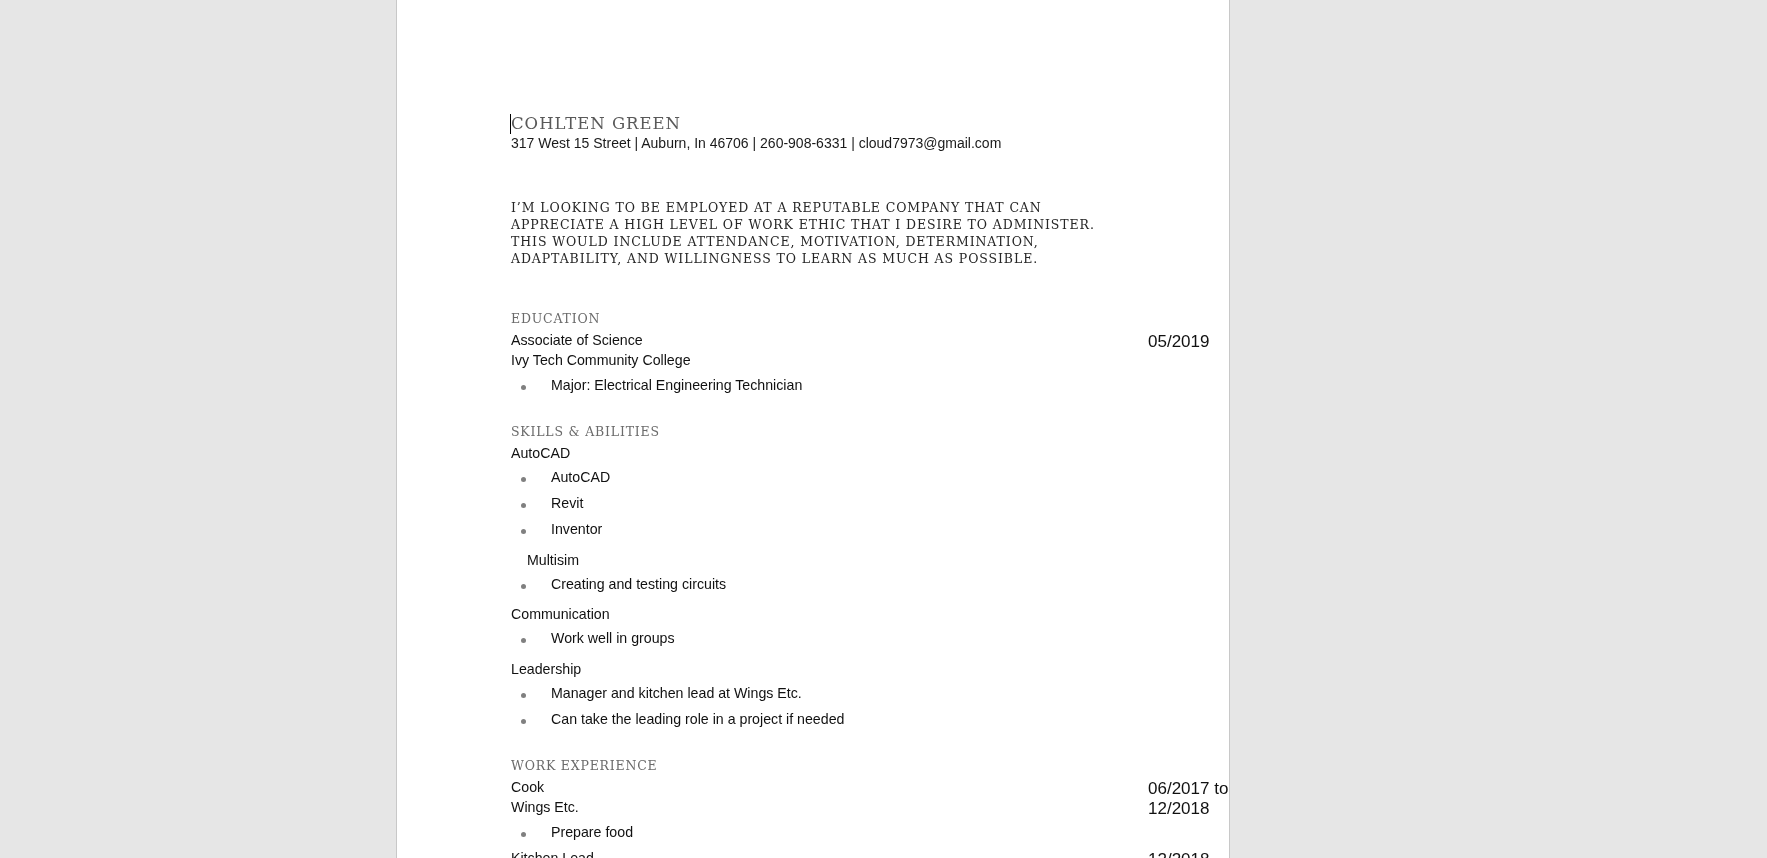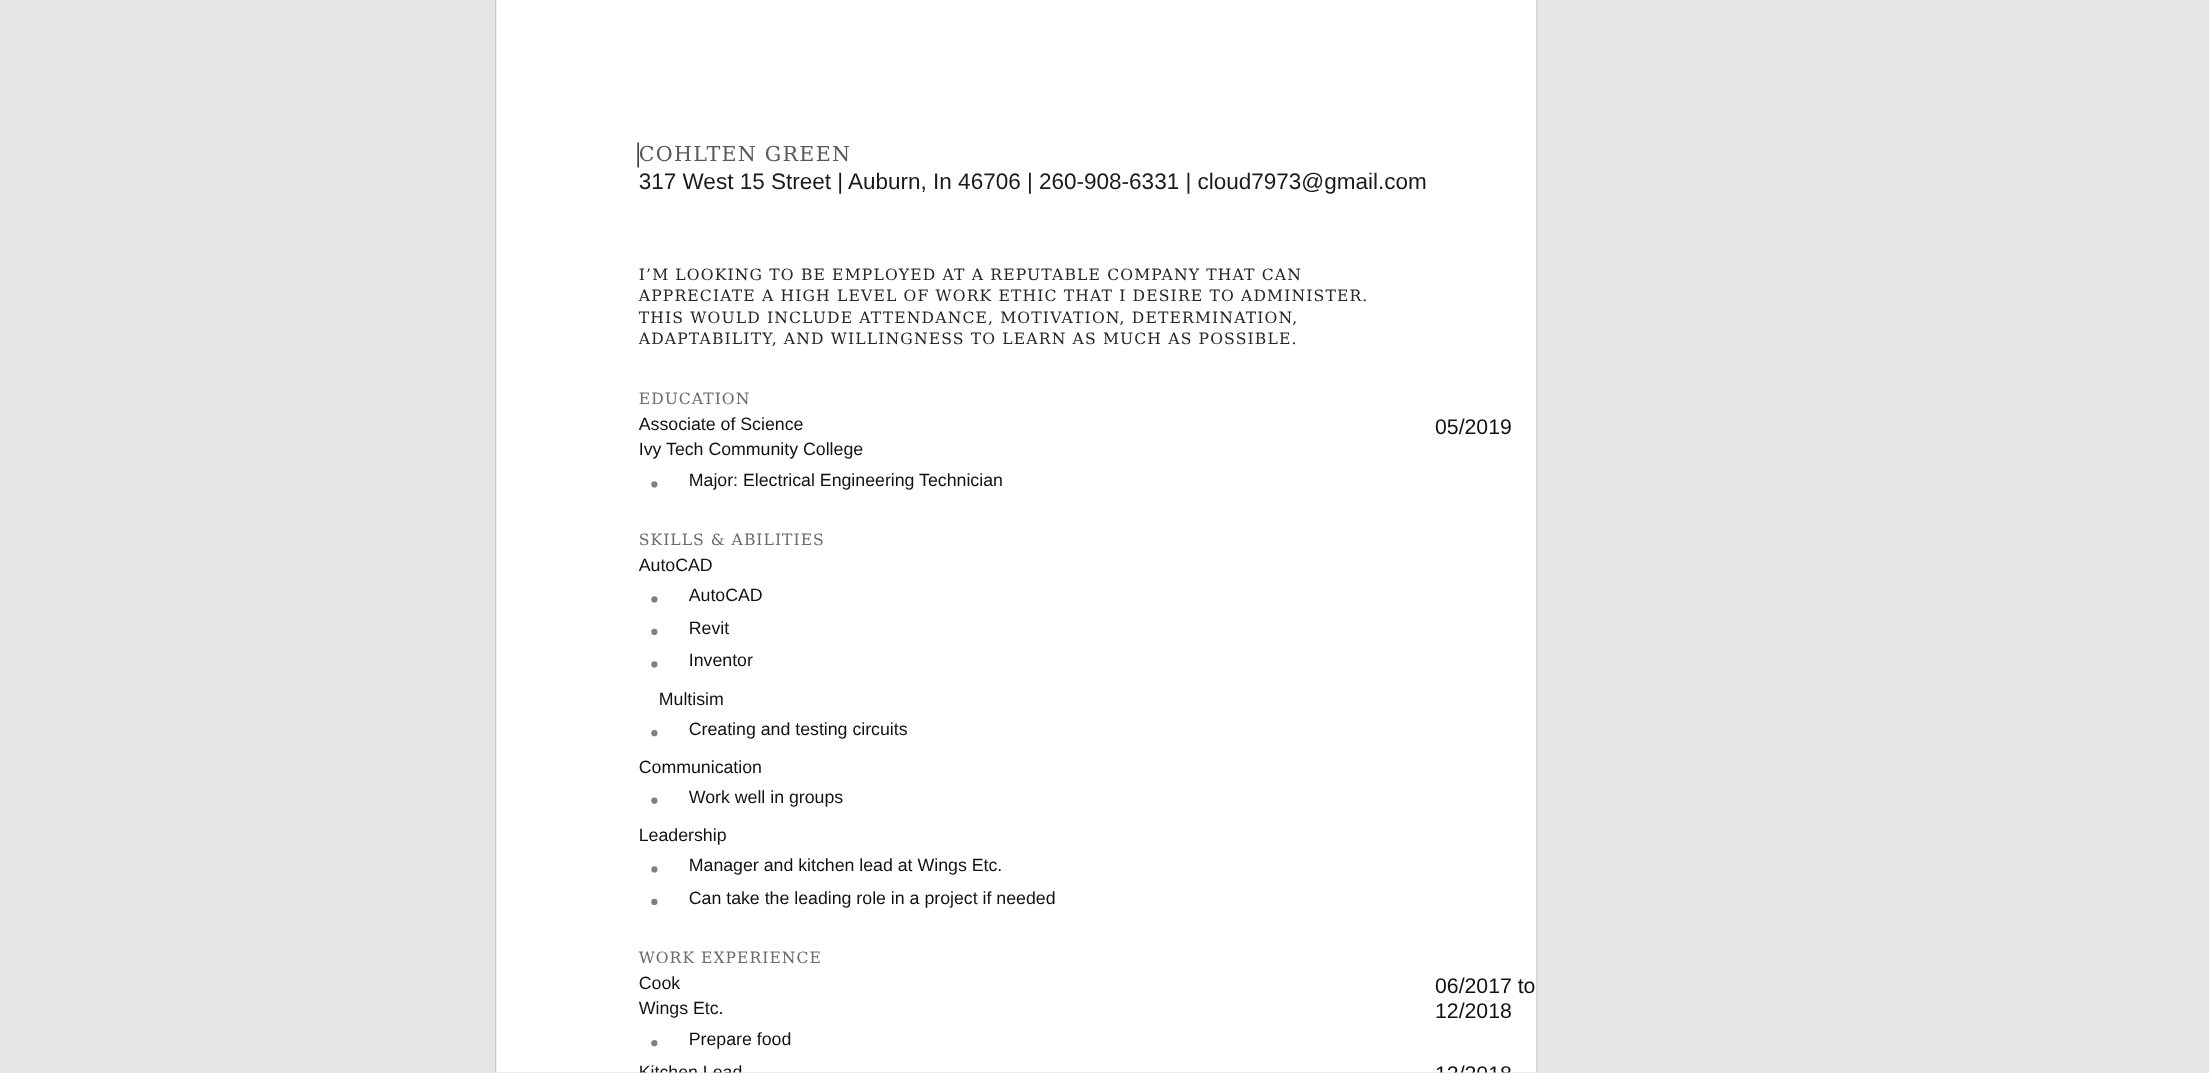--- a/index.html
+++ b/index.html
@@ -21,21 +21,21 @@
   .content { position: absolute; left: 114px; top: 0; width: 740px; }
   .abs { position: absolute; white-space: nowrap; }
   .serif { font-family: "DejaVu Serif", "Liberation Serif", serif; }
   .sans { font-family: "Liberation Sans", sans-serif; }
   .name {
     font-size: 16.5px; letter-spacing: 1px; color: #595959;
   }
   .cursor {
     position: absolute; left: -1px; top: 0; width: 1px; height: 20px; background: #000;
   }
-  .contact { font-size: 18px; color: #1a1a1a; }
+  .contact { font-size: 14px; color: #1a1a1a; }
   .objective {
     font-size: 12.5px; color: #262626; letter-spacing: 0.9px; line-height: 17px;
     white-space: normal; width: 620px;
   }
   .heading { font-size: 12.5px; color: #6b6b6b; letter-spacing: 0.8px; }
   .body-text { font-size: 14.2px; color: #111; }
   .italic { }
   .bullet {
     position: absolute; width: 5px; height: 5px; border-radius: 50%; background: #808080;
   }
@@ -47,21 +47,21 @@
 <div class="page">
   <div class="content">
 
     <div class="abs serif name" style="top:114px;">
       <span class="cursor"></span>
       <span>COHLTEN GREEN</span>
     </div>
 
     <div class="abs sans contact" style="top:135px;">317 West 15 Street | Auburn, In 46706 | 260-908-6331 | cloud7973@gmail.com</div>
 
-    <div class="abs serif objective" style="top:199px;margin-top:12px;">I’M LOOKING TO BE EMPLOYED AT A REPUTABLE COMPANY THAT CAN APPRECIATE A HIGH LEVEL OF WORK ETHIC THAT I DESIRE TO ADMINISTER. THIS WOULD INCLUDE ATTENDANCE, MOTIVATION, DETERMINATION, ADAPTABILITY, AND WILLINGNESS TO LEARN AS MUCH AS POSSIBLE.</div>
+    <div class="abs serif objective" style="top:199px;">I’M LOOKING TO BE EMPLOYED AT A REPUTABLE COMPANY THAT CAN APPRECIATE A HIGH LEVEL OF WORK ETHIC THAT I DESIRE TO ADMINISTER. THIS WOULD INCLUDE ATTENDANCE, MOTIVATION, DETERMINATION, ADAPTABILITY, AND WILLINGNESS TO LEARN AS MUCH AS POSSIBLE.</div>
 
     <div class="abs serif heading" style="top:311px;">EDUCATION</div>
     <div class="abs sans body-text" style="top:332px;">Associate of Science</div>
     <div class="abs sans date" style="top:332px; left:637px;">05/2019</div>
     <div class="abs sans body-text italic" style="top:352px;">Ivy Tech Community College</div>
     <span class="bullet" style="top:385px; left:10px;"></span>
     <div class="abs sans body-text" style="top:377px; left:40px;">Major: Electrical Engineering Technician</div>
 
     <div class="abs serif heading" style="top:424px;">SKILLS &amp; ABILITIES</div>
 

